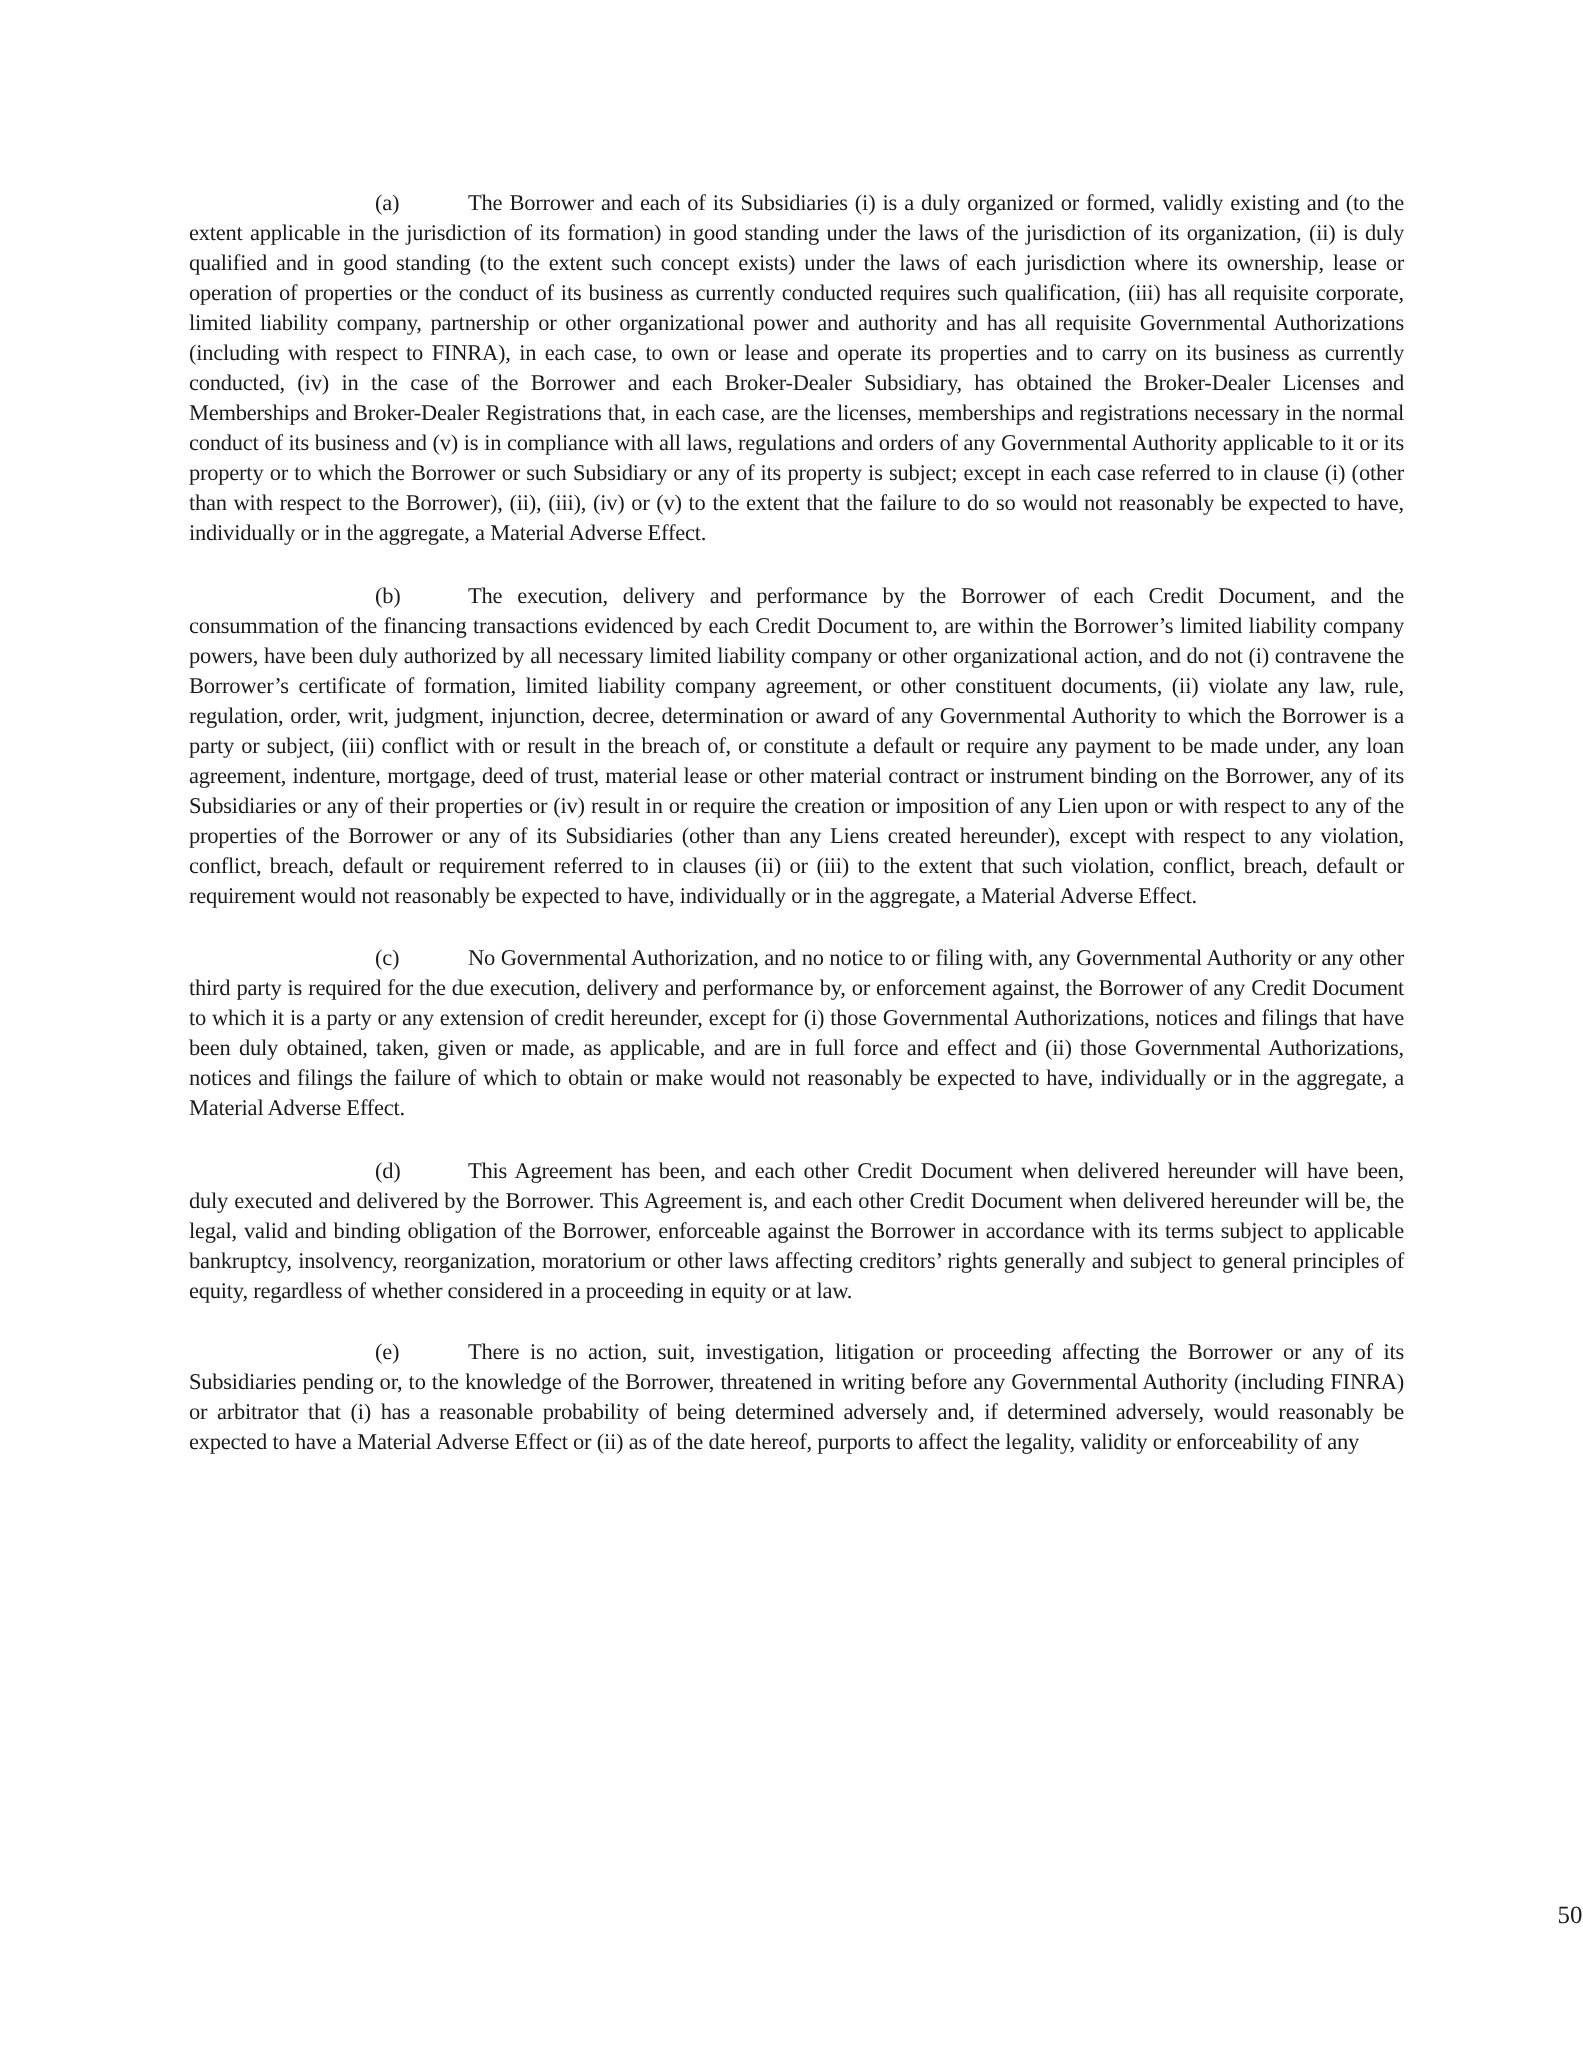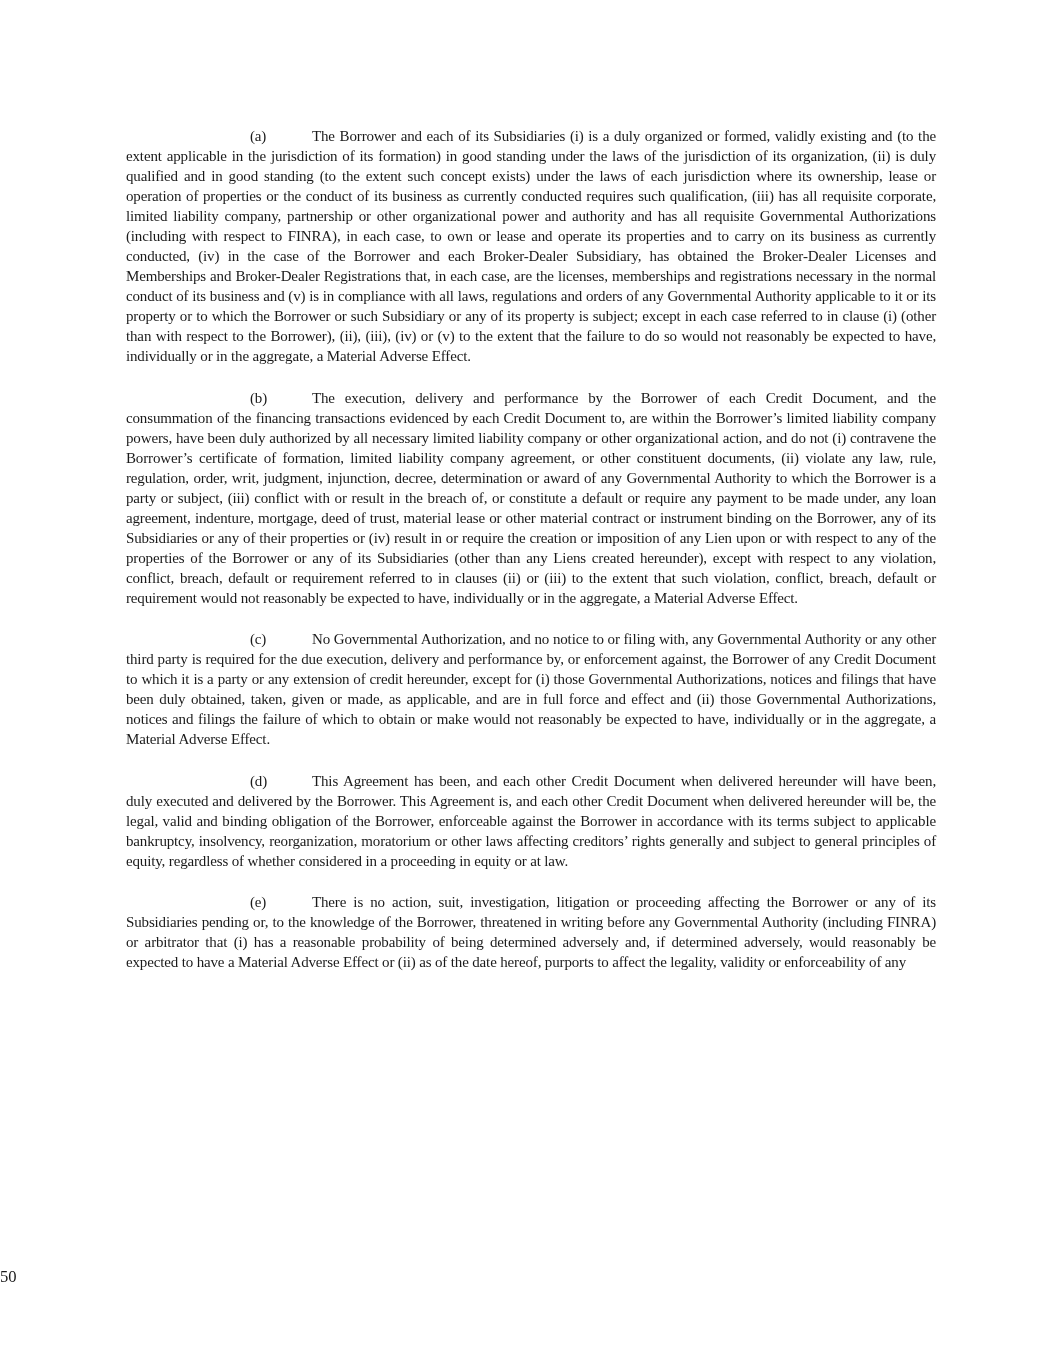--- a/index.html
+++ b/index.html
@@ -33,21 +33,21 @@
   .para .label {
     display: inline-block;
     width: 62px;
     text-indent: 0;
   }
   .page-number {
     position: absolute;
     left: 0;
     width: 1055px;
     top: 1266px;
-    text-align: left;
+    text-align: right;
     font-size: 16.6px;
     line-height: 21px;
   }
 </style>
 </head>
 <body>
 
 <div class="page">
   <p class="para"><span class="label">(a)</span><span>The Borrower and each of its Subsidiaries (i) is a duly organized or formed, validly existing and (to the extent applicable in the jurisdiction of its formation) in good standing under the laws of the jurisdiction of its organization, (ii) is duly qualified and in good standing (to the extent such concept exists) under the laws of each jurisdiction where its ownership, lease or operation of properties or the conduct of its business as currently conducted requires such qualification, (iii) has all requisite corporate, limited liability company, partnership or other organizational power and authority and has all requisite Governmental Authorizations (including with respect to FINRA), in each case, to own or lease and operate its properties and to carry on its business as currently conducted, (iv) in the case of the Borrower and each Broker-Dealer Subsidiary, has obtained the Broker-Dealer Licenses and Memberships and Broker-Dealer Registrations that, in each case, are the licenses, memberships and registrations necessary in the normal conduct of its business and (v) is in compliance with all laws, regulations and orders of any Governmental Authority applicable to it or its property or to which the Borrower or such Subsidiary or any of its property is subject; except in each case referred to in clause (i) (other than with respect to the Borrower), (ii), (iii), (iv) or (v) to the extent that the failure to do so would not reasonably be expected to have, individually or in the aggregate, a Material Adverse Effect.</span></p>
   <p class="para"><span class="label">(b)</span><span>The execution, delivery and performance by the Borrower of each Credit Document, and the consummation of the financing transactions evidenced by each Credit Document to, are within the Borrower’s limited liability company powers, have been duly authorized by all necessary limited liability company or other organizational action, and do not (i) contravene the Borrower’s certificate of formation, limited liability company agreement, or other constituent documents, (ii) violate any law, rule, regulation, order, writ, judgment, injunction, decree, determination or award of any Governmental Authority to which the Borrower is a party or subject, (iii) conflict with or result in the breach of, or constitute a default or require any payment to be made under, any loan agreement, indenture, mortgage, deed of trust, material lease or other material contract or instrument binding on the Borrower, any of its Subsidiaries or any of their properties or (iv) result in or require the creation or imposition of any Lien upon or with respect to any of the properties of the Borrower or any of its Subsidiaries (other than any Liens created hereunder), except with respect to any violation, conflict, breach, default or requirement referred to in clauses (ii) or (iii) to the extent that such violation, conflict, breach, default or requirement would not reasonably be expected to have, individually or in the aggregate, a Material Adverse Effect.</span></p>

